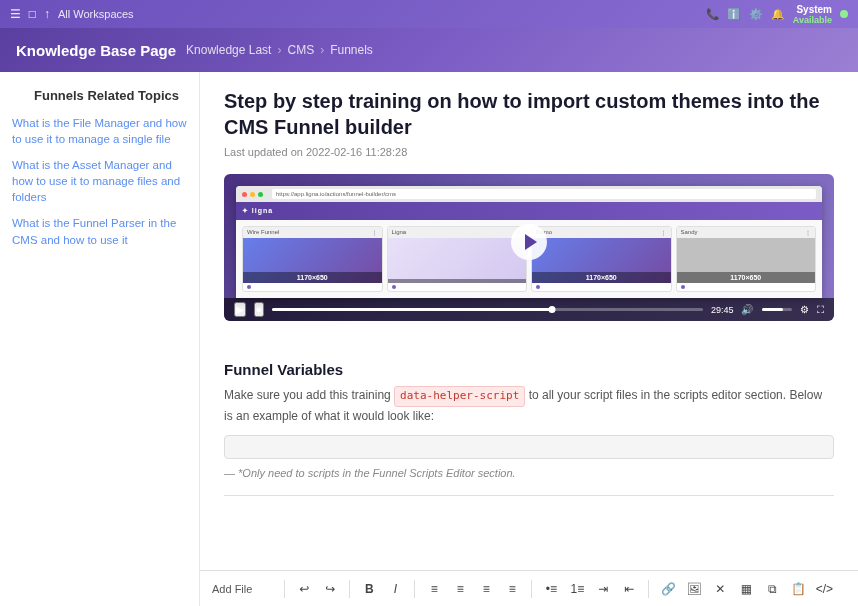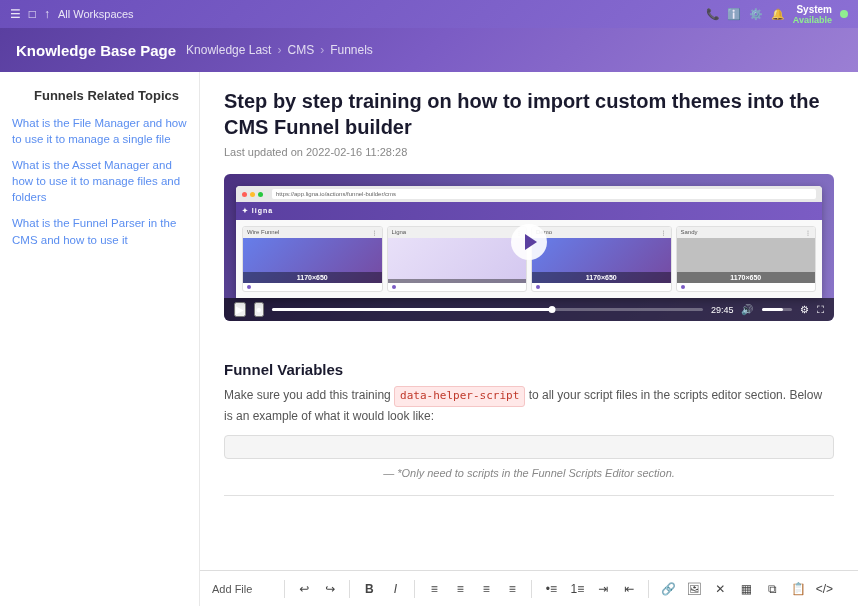--- a/index.html
+++ b/index.html
@@ -288,21 +288,20 @@
       font-family: monospace;
       font-size: 11px;
       color: #333;
       margin-bottom: 8px;
       min-height: 24px;
     }
     .note-text {
       font-size: 11px;
       color: #888;
       font-style: italic;
-      text-align: center;
     }
     .section-divider {
       border: none;
       border-top: 1px solid #e0e0e0;
       margin: 16px 0;
     }
 
     
     .editor-toolbar {
       position: fixed;

